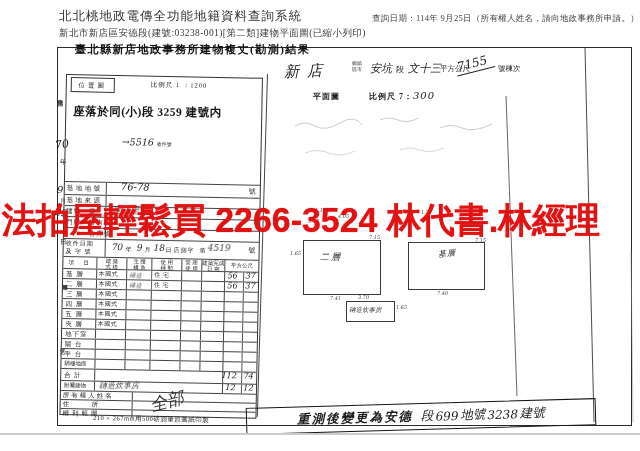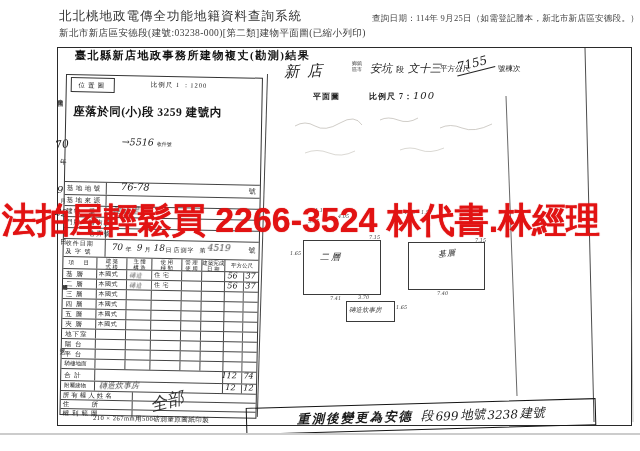--- a/index.html
+++ b/index.html
@@ -8,21 +8,21 @@
   .abs{position:absolute;}
   .print{font-family:"Liberation Serif",serif;color:#222;}
   .hw{font-family:"DejaVu Serif",serif;font-style:italic;color:#1c1c1c;}
   .scribble{filter:blur(.3px);opacity:.85;}
   
   .sys-title{left:59px;top:8px;font-size:12.5px;letter-spacing:1px;color:#333;}
   .query-date{left:372px;top:13px;font-size:8.5px;color:#444;letter-spacing:.3px;}
   .sub-title{left:59px;top:27px;font-size:9.5px;color:#3a3a3a;letter-spacing:.4px;}
   
   .outer-box{left:57px;top:47px;width:573px;height:377px;border:1.5px solid #2a2a2a;}
-  .doc-title{left:75px;top:48px;font-size:11px;font-weight:bold;letter-spacing:1.5px;color:#111;}
+  .doc-title{left:75px;top:42px;font-size:11px;font-weight:bold;letter-spacing:1.5px;color:#111;}
   
   .town{left:284px;top:62px;font-size:15px;letter-spacing:8px;transform:rotate(-2deg);}
   .stack{font-size:5px;line-height:5.5px;color:#333;}
   .seclbl{font-size:8px;color:#222;}
   .hw-sec{font-size:11px;font-family:Liberation Mono, monospace;}
   .bno{left:455px;top:56px;font-size:12px;transform:rotate(-14deg);border-bottom:1px solid #222;padding:0 6px 1px 2px;}
   .plan-line{left:313px;top:90px;font-size:8px;font-weight:bold;letter-spacing:1px;color:#222;}
   
   .vtext{writing-mode:vertical-rl;text-orientation:upright;color:#333;}
   
@@ -64,42 +64,42 @@
   .ad{left:2px;top:197px;width:638px;font-size:35px;font-weight:900;color:#e21212;
       font-family:"Liberation Sans",sans-serif;white-space:nowrap;letter-spacing:0;
       text-shadow:0 0 1px rgba(215,10,10,.9);transform:scaleX(.97);transform-origin:0 50%;}
   .divider{left:0;top:433px;width:640px;height:2px;background:#cccccc;}
   .allpart{font-size:17px;transform:rotate(-14deg);opacity:.9;}
 </style>
 </head>
 <body>
 
 <div class="abs sys-title print">北北桃地政電傳全功能地籍資料查詢系統</div>
-<div class="abs query-date print">查詢日期：114年 9月25日（如需登記謄本，新北市新店區安德段。）</div>
-<div class="abs sub-title print">新北市新店區安德段(建號:03238-000)[第二類]建物平面圖(已縮小列印)</div>
+<div class="abs query-date print">查詢日期：114年 9月25日（所有權人姓名，請向地政事務所申請。）</div>
+<div class="abs sub-title print">新北市新店區安德段(建號:03238-001)[第二類]建物平面圖(已縮小列印)</div>
 
 <div class="abs outer-box"></div>
 
 <div class="abs doc-title print">臺北縣新店地政事務所建物複丈(勘測)結果</div>
 
 <div class="abs town hw">新店</div>
 <div class="abs stack print" style="left:352px;top:61px;">
   <div>鄉鎮</div>
   <div>區市</div>
 </div>
 <div class="abs hw hw-sec" style="left:370px;top:61px;">安坑</div>
 <div class="abs seclbl print" style="left:396px;top:64px;">段</div>
 <div class="abs hw hw-sec" style="left:408px;top:61px;">文十三</div>
 <div class="abs seclbl print" style="left:440px;top:64px;font-size:7.5px;">平方公尺</div>
 <div class="abs bno hw">7155</div>
 <div class="abs seclbl print" style="left:498px;top:64px;font-size:7.5px;">號棟次</div>
 
 <div class="abs plan-line">
   <span>平面圖</span>
-  <span style="margin-left:26px;">比例尺 7：</span><span class="hw" style="font-size:10px;font-weight:normal;">100</span>
+  <span style="margin-left:26px;">比例尺 7：</span><span class="hw" style="font-size:10px;font-weight:normal;">300</span>
 </div>
 
 <div class="abs vtext print" style="left:58px;top:94px;font-size:5.5px;letter-spacing:1px;">中華民國</div>
 <div class="abs hw" style="left:55px;top:138px;font-size:11px;transform:rotate(-8deg);">70</div>
 <div class="abs print" style="left:60px;top:158px;font-size:6.5px;">年</div>
 <div class="abs hw" style="left:57px;top:184px;font-size:10px;">9</div>
 <div class="abs print" style="left:60px;top:197px;font-size:6px;">月</div>
 <div class="abs hw" style="left:55px;top:207px;font-size:10px;transform:rotate(10deg);">22</div>
 <div class="abs print" style="left:60px;top:238px;font-size:6.5px;">日</div>
 <div class="abs vtext print" style="left:61px;top:280px;font-size:5px;">測繪邊核謄</div>

